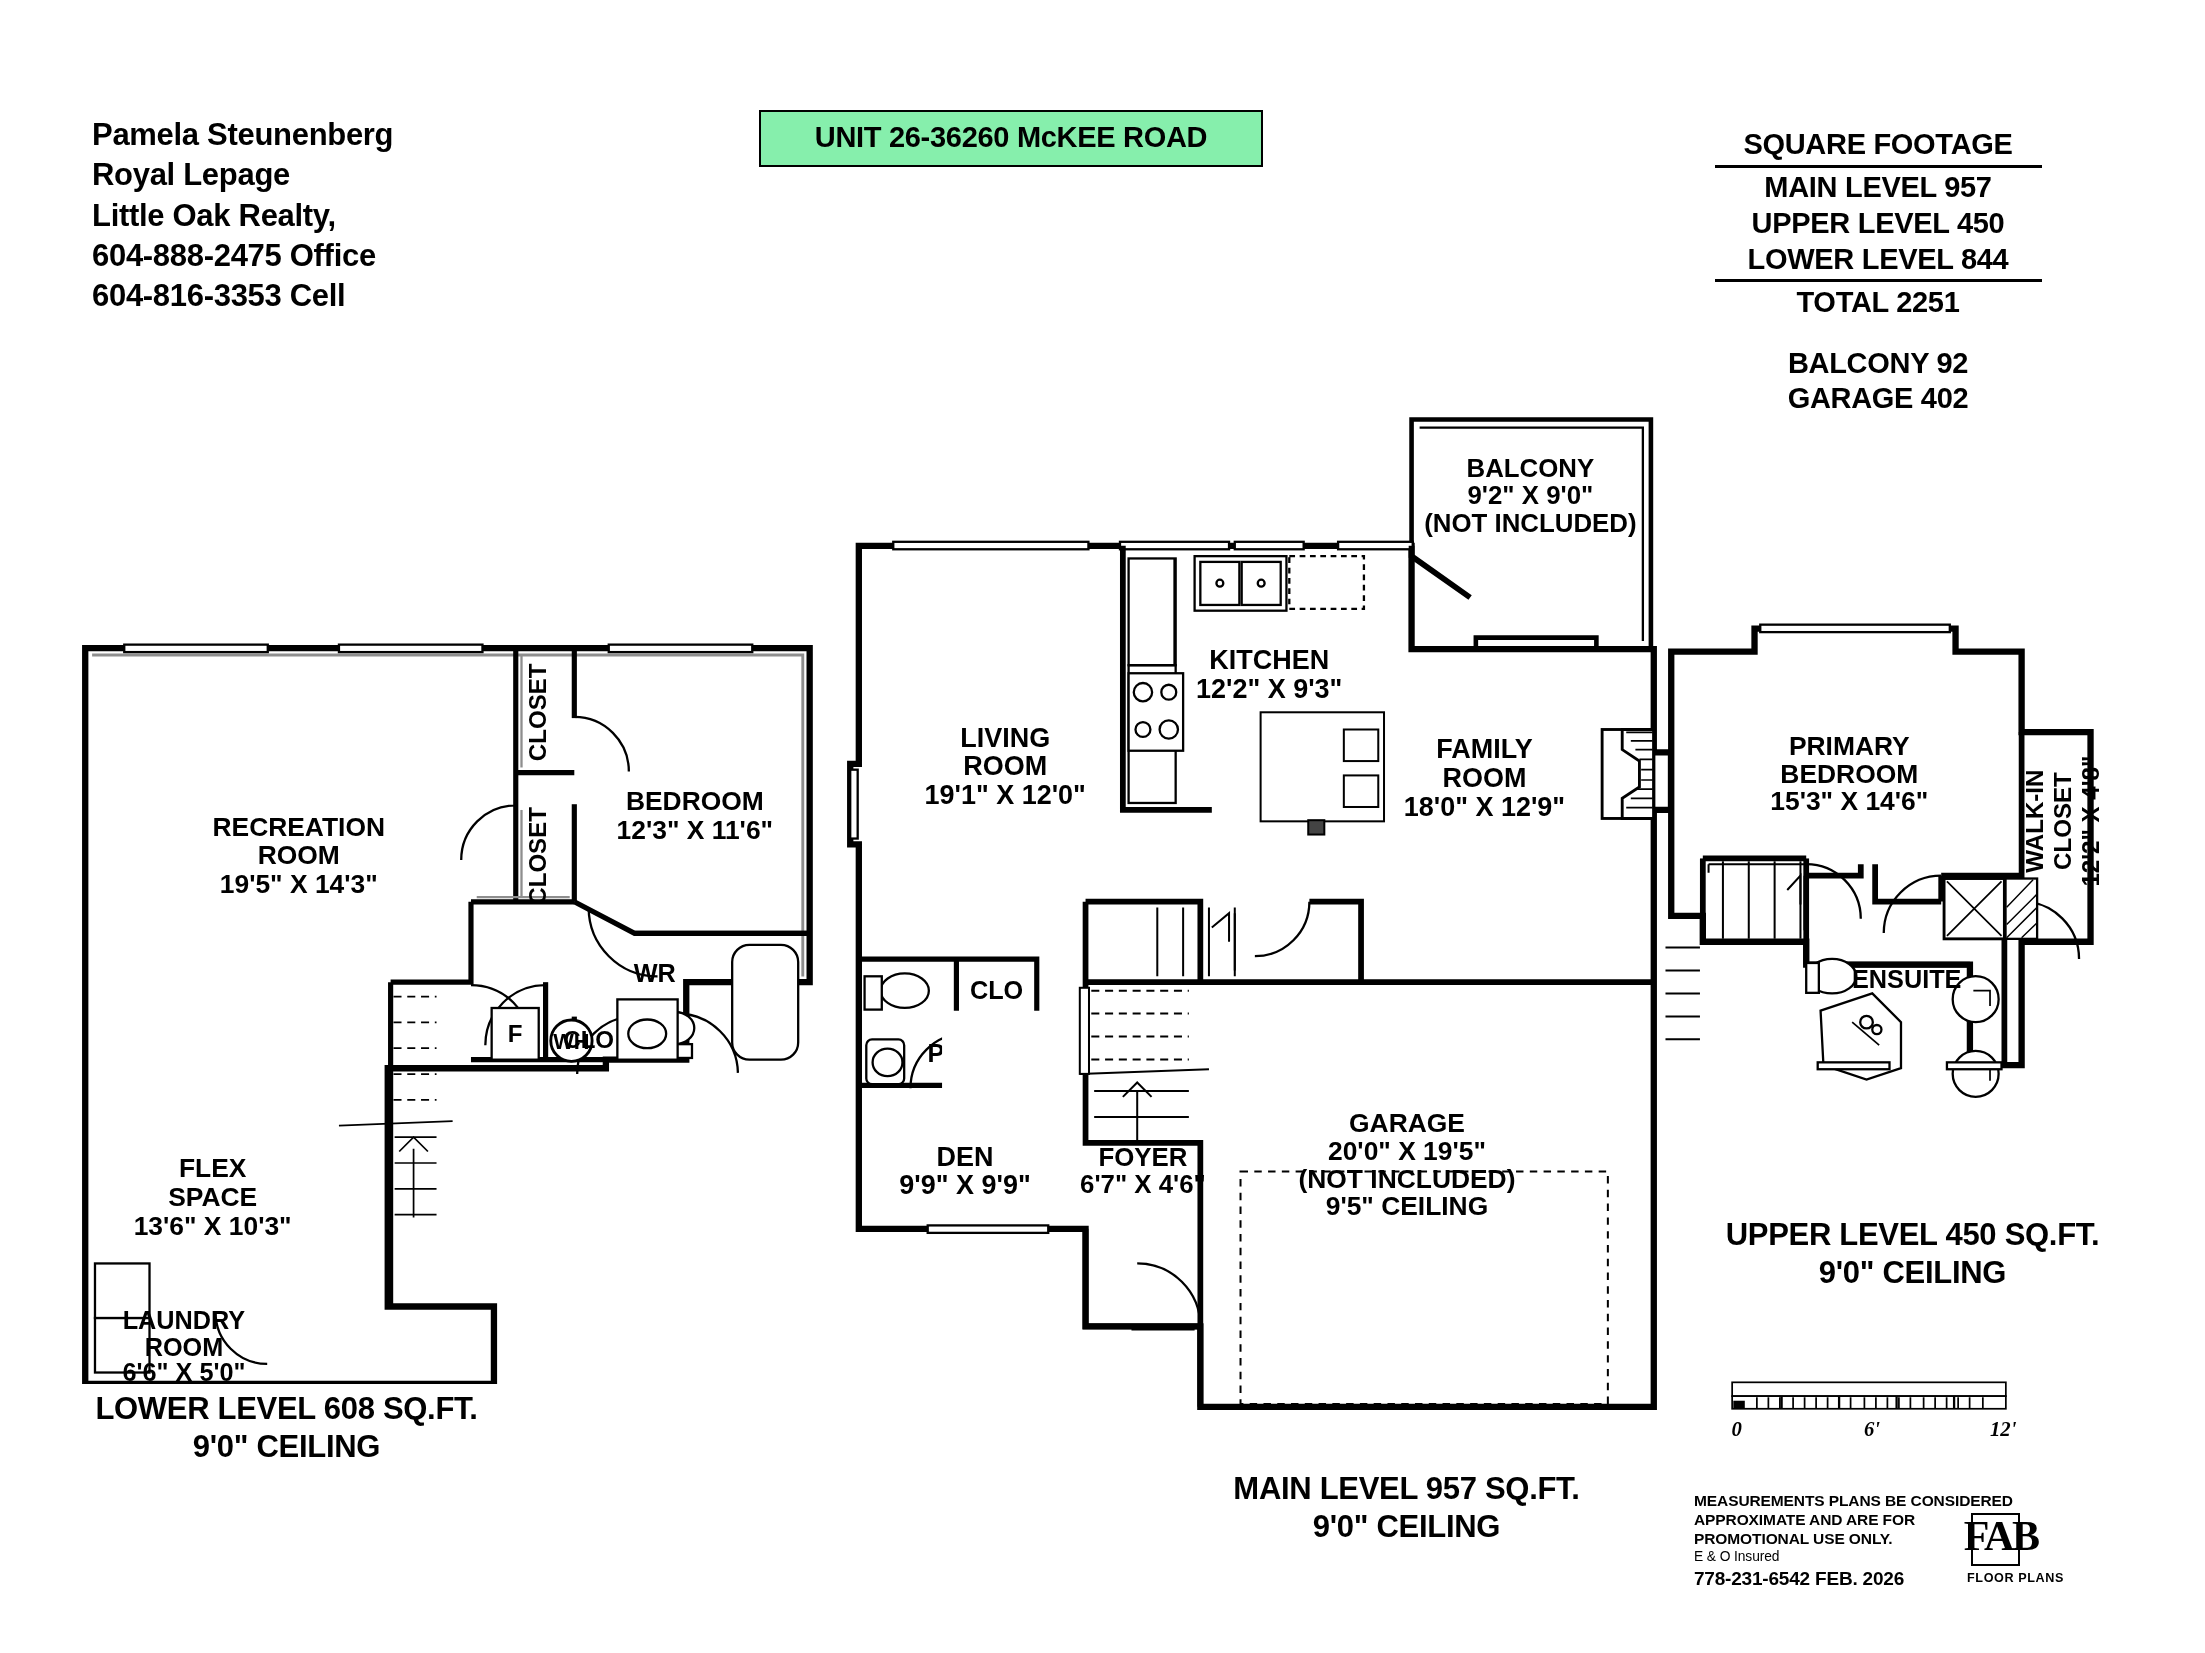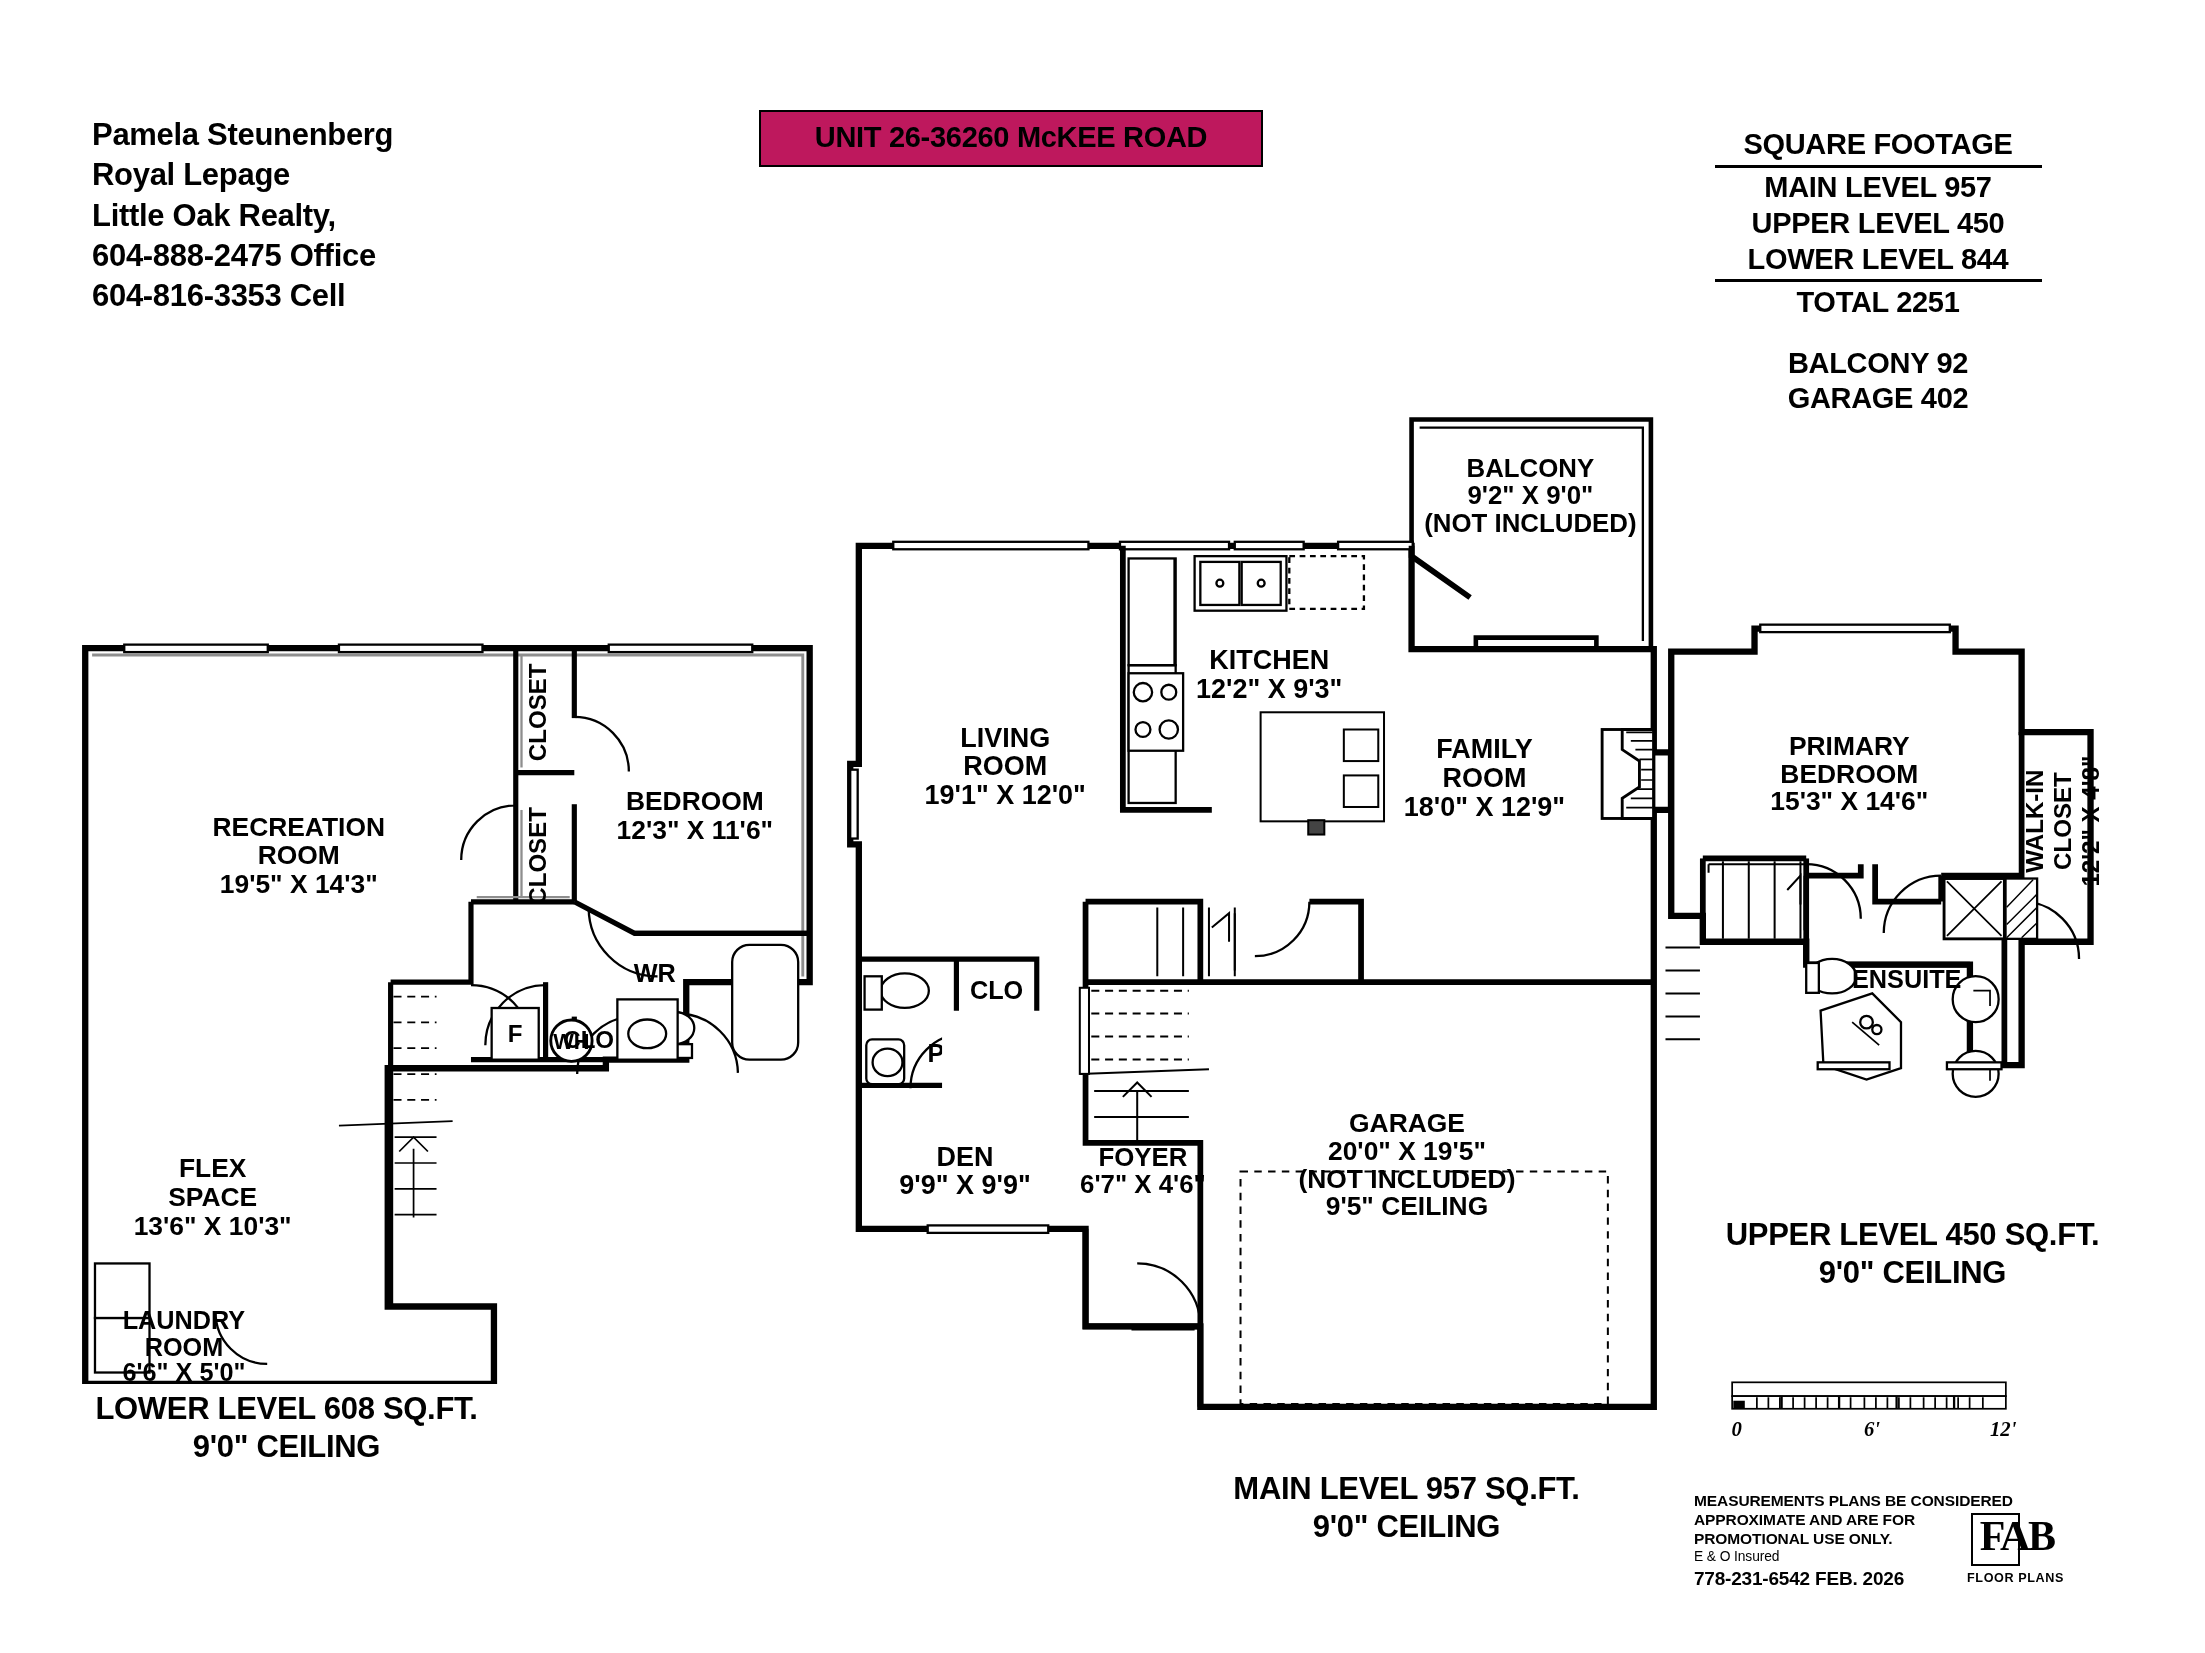--- a/index.html
+++ b/index.html
@@ -3,40 +3,40 @@
 <meta charset="utf-8">
 <style>
   html,body{margin:0;padding:0;background:#fff;}
   body{width:2205px;height:1654px;position:relative;overflow:hidden;
        font-family:"Liberation Sans","DejaVu Sans",sans-serif;color:#000;}
   .abs{position:absolute;}
   
   #agent-block{left:92px;top:115px;font-size:31px;font-weight:bold;line-height:1.30;letter-spacing:-0.3px;}
   #agent-block div{white-space:nowrap;}
 
-  #title-box{left:759px;top:110px;width:500px;border:2.3px solid #000;background:#be185d;
+  #title-box{left:759px;top:110px;width:500px;border:2.3px solid #000;background:#86efac;
              text-align:center;padding:8px 0 10.3px 0;}
   #title-box div{font-size:29px;font-weight:bold;line-height:1.20;letter-spacing:-0.3px;}
 
   #sqft-block{left:1694px;top:127px;width:368px;text-align:center;}
   #sqft-block .ln{font-size:29px;font-weight:bold;line-height:1.24;letter-spacing:-0.3px;white-space:nowrap;}
   #sqft-block .rule{height:2.9px;background:#000;margin:1.7px auto 2.3px auto;width:327px;}
   #sqft-block .gap{height:25px;}
 
   .lvl-caption{text-align:center;font-size:31px;font-weight:bold;line-height:1.22;letter-spacing:-0.3px;}
 
   #disclaimer{left:1694px;top:1492px;width:368px;font-size:15.5px;font-weight:bold;line-height:1.22;letter-spacing:-0.1px;}
   #disclaimer .small{font-size:13.8px;font-weight:normal;}
   #phone-date{left:1694px;top:1568px;font-size:19px;font-weight:bold;letter-spacing:-0.2px;white-space:nowrap;}
 
   
   #fab-logo{left:1958px;top:1510px;width:115px;text-align:center;}
   #fab-logo .mark{position:relative;height:60px;}
   #fab-logo .mark .bx{position:absolute;left:12.6px;top:3.4px;width:45px;height:49px;border:2.9px solid #000;}
-  #fab-logo .mark .ltrs{position:absolute;left:5.7px;top:2.3px;width:106px;text-align:center;
+  #fab-logo .mark .ltrs{position:absolute;left:5.7px;top:2.3px;width:106px;text-align:left;
         font-family:"Liberation Serif","DejaVu Serif",serif;font-size:42px;font-weight:bold;line-height:49px;letter-spacing:-2.3px;}
   #fab-logo .cap{font-size:12.6px;font-weight:bold;letter-spacing:0.6px;margin-top:1.1px;}
 
   
   #scalebar{left:1731px;top:1381px;width:276px;}
   #scale-labels{left:1720px;top:1418px;width:299px;position:absolute;height:26.4px;}
   #scale-labels span{position:absolute;font-family:"Liberation Serif","DejaVu Serif",serif;
       font-size:20.7px;font-weight:bold;font-style:italic;}
 
   svg{display:block;}

